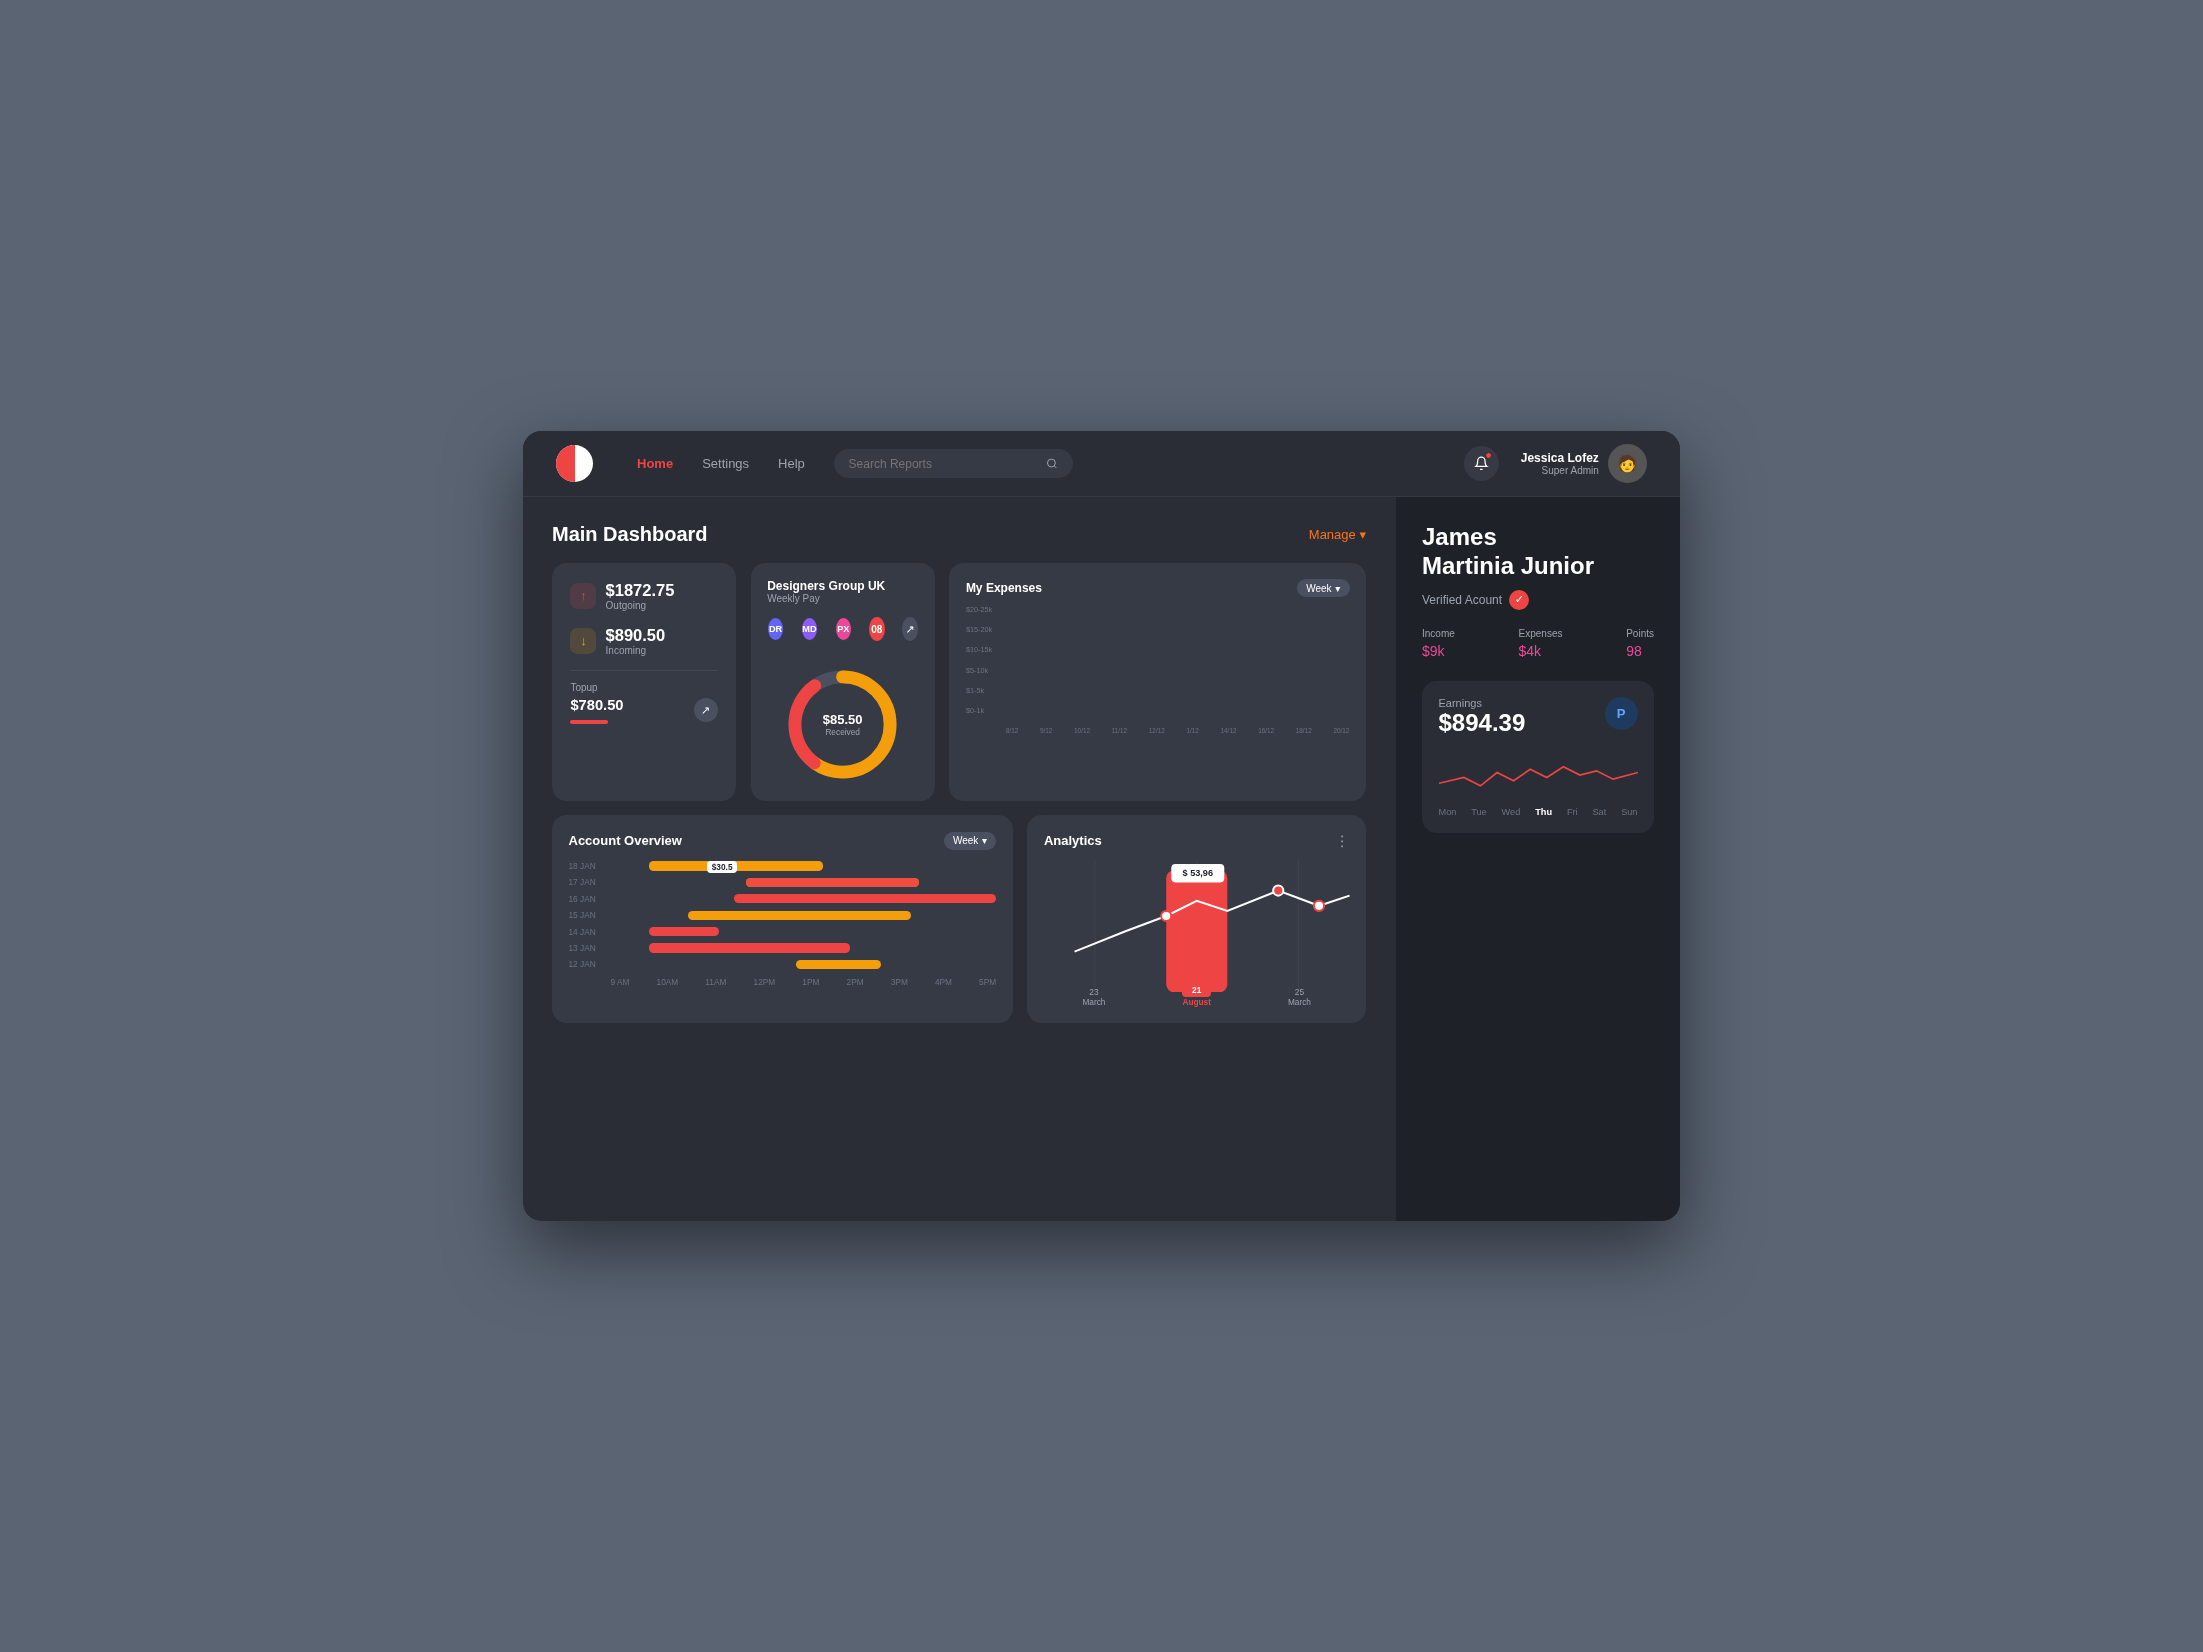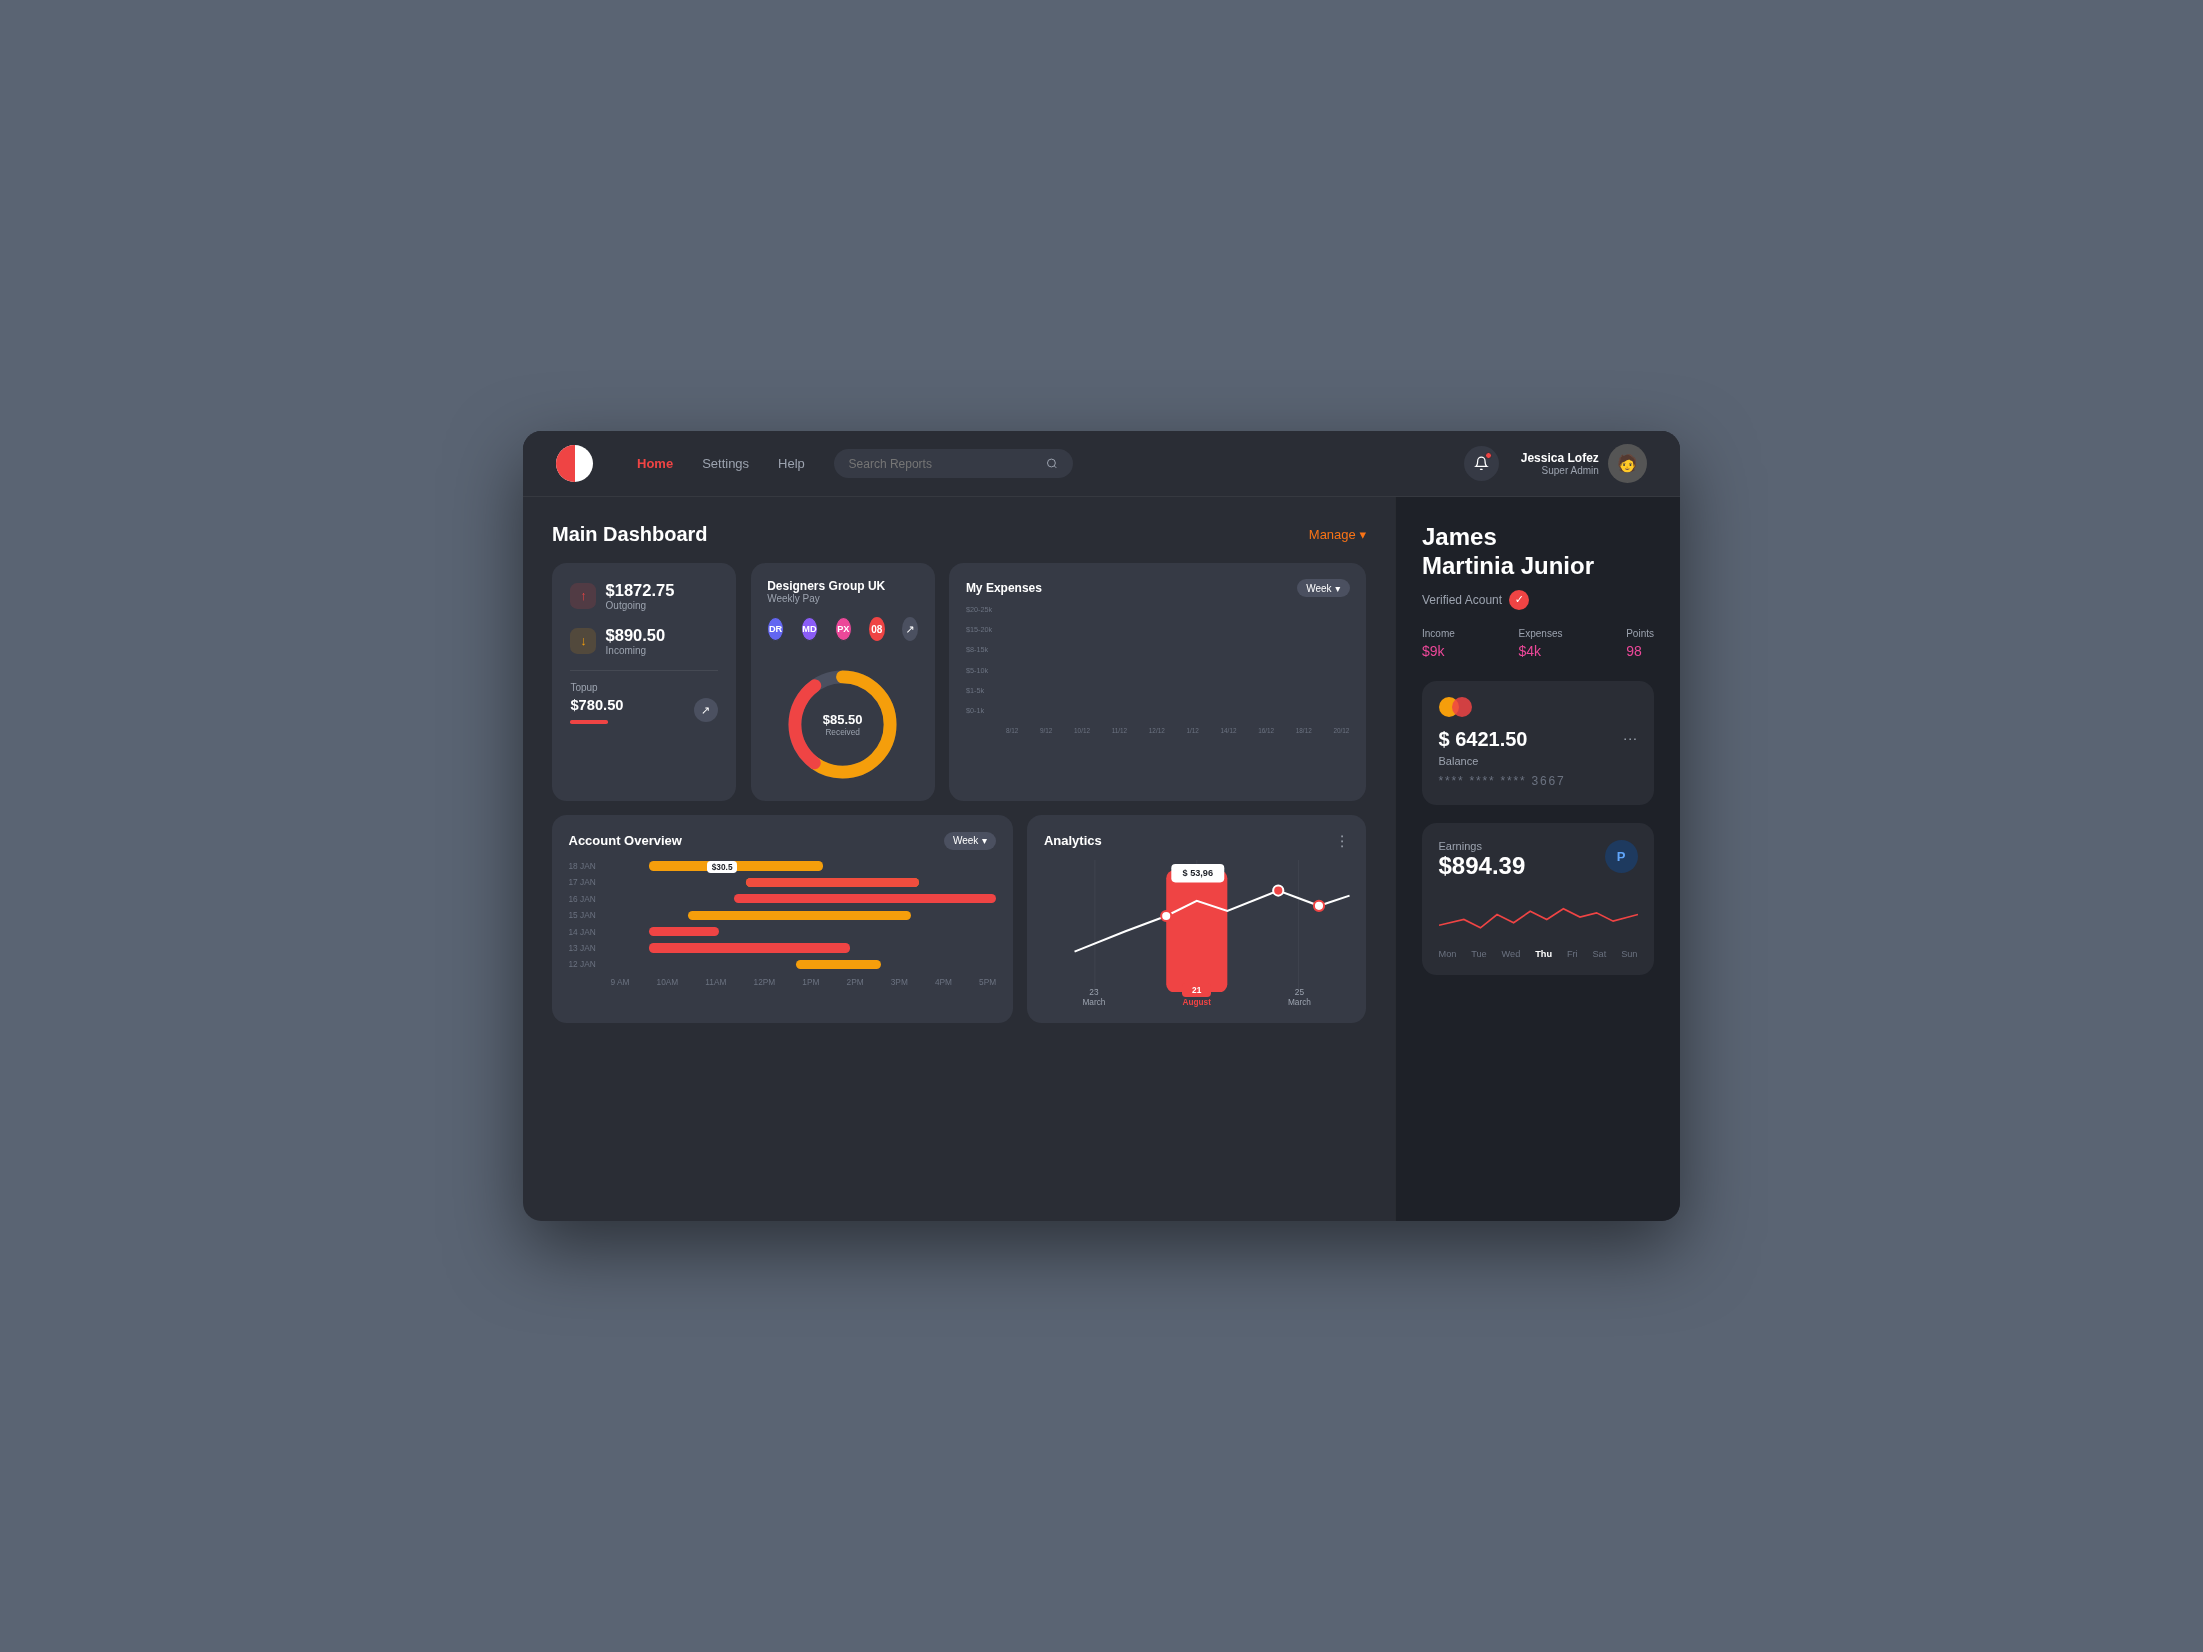--- a/index.html
+++ b/index.html
@@ -615,21 +615,21 @@
             <span class="card-title">My Expenses</span>
             <button class="week-btn">
               <span>Week</span> ▾
             </button>
           </div>
 
           <div class="scatter-chart">
             <div class="y-axis-labels">
               <span class="y-label">$20-25k</span>
               <span class="y-label">$15-20k</span>
-              <span class="y-label">$8-15k</span>
+              <span class="y-label">$10-15k</span>
               <span class="y-label">$5-10k</span>
               <span class="y-label">$1-5k</span>
               <span class="y-label">$0-1k</span>
             </div>
             <div class="x-axis-labels">
               <span class="x-label">8/12</span>
               <span class="x-label">9/12</span>
               <span class="x-label">10/12</span>
               <span class="x-label">11/12</span>
               <span class="x-label">12/12</span>
@@ -777,34 +777,20 @@
         <div class="stat-block">
           <div class="stat-block-label">Expenses</div>
           <div class="stat-block-value">$4k</div>
         </div>
         <div class="stat-block">
           <div class="stat-block-label">Points</div>
           <div class="stat-block-value">98</div>
         </div>
       </div>
 
-      <div class="balance-card">
-        <div class="mc-icon">
-          <div class="mc-circle-left"></div>
-          <div class="mc-circle-right"></div>
-        </div>
-        <div style="display:flex;justify-content:space-between;align-items:flex-start;">
-          <div>
-            <div class="balance-amount">$ 6421.50</div>
-          </div>
-          <span class="three-dots" style="margin-top:1.8px;">···</span>
-        </div>
-        <div class="balance-label">Balance</div>
-        <div class="card-number">**** **** **** 3667</div>
-      </div>
 
       <div class="earnings-card">
         <div class="earnings-header">
           <div>
             <div class="earnings-label">Earnings</div>
             <div class="earnings-amount">$894.39</div>
           </div>
           <div class="paypal-icon">P</div>
         </div>
         

